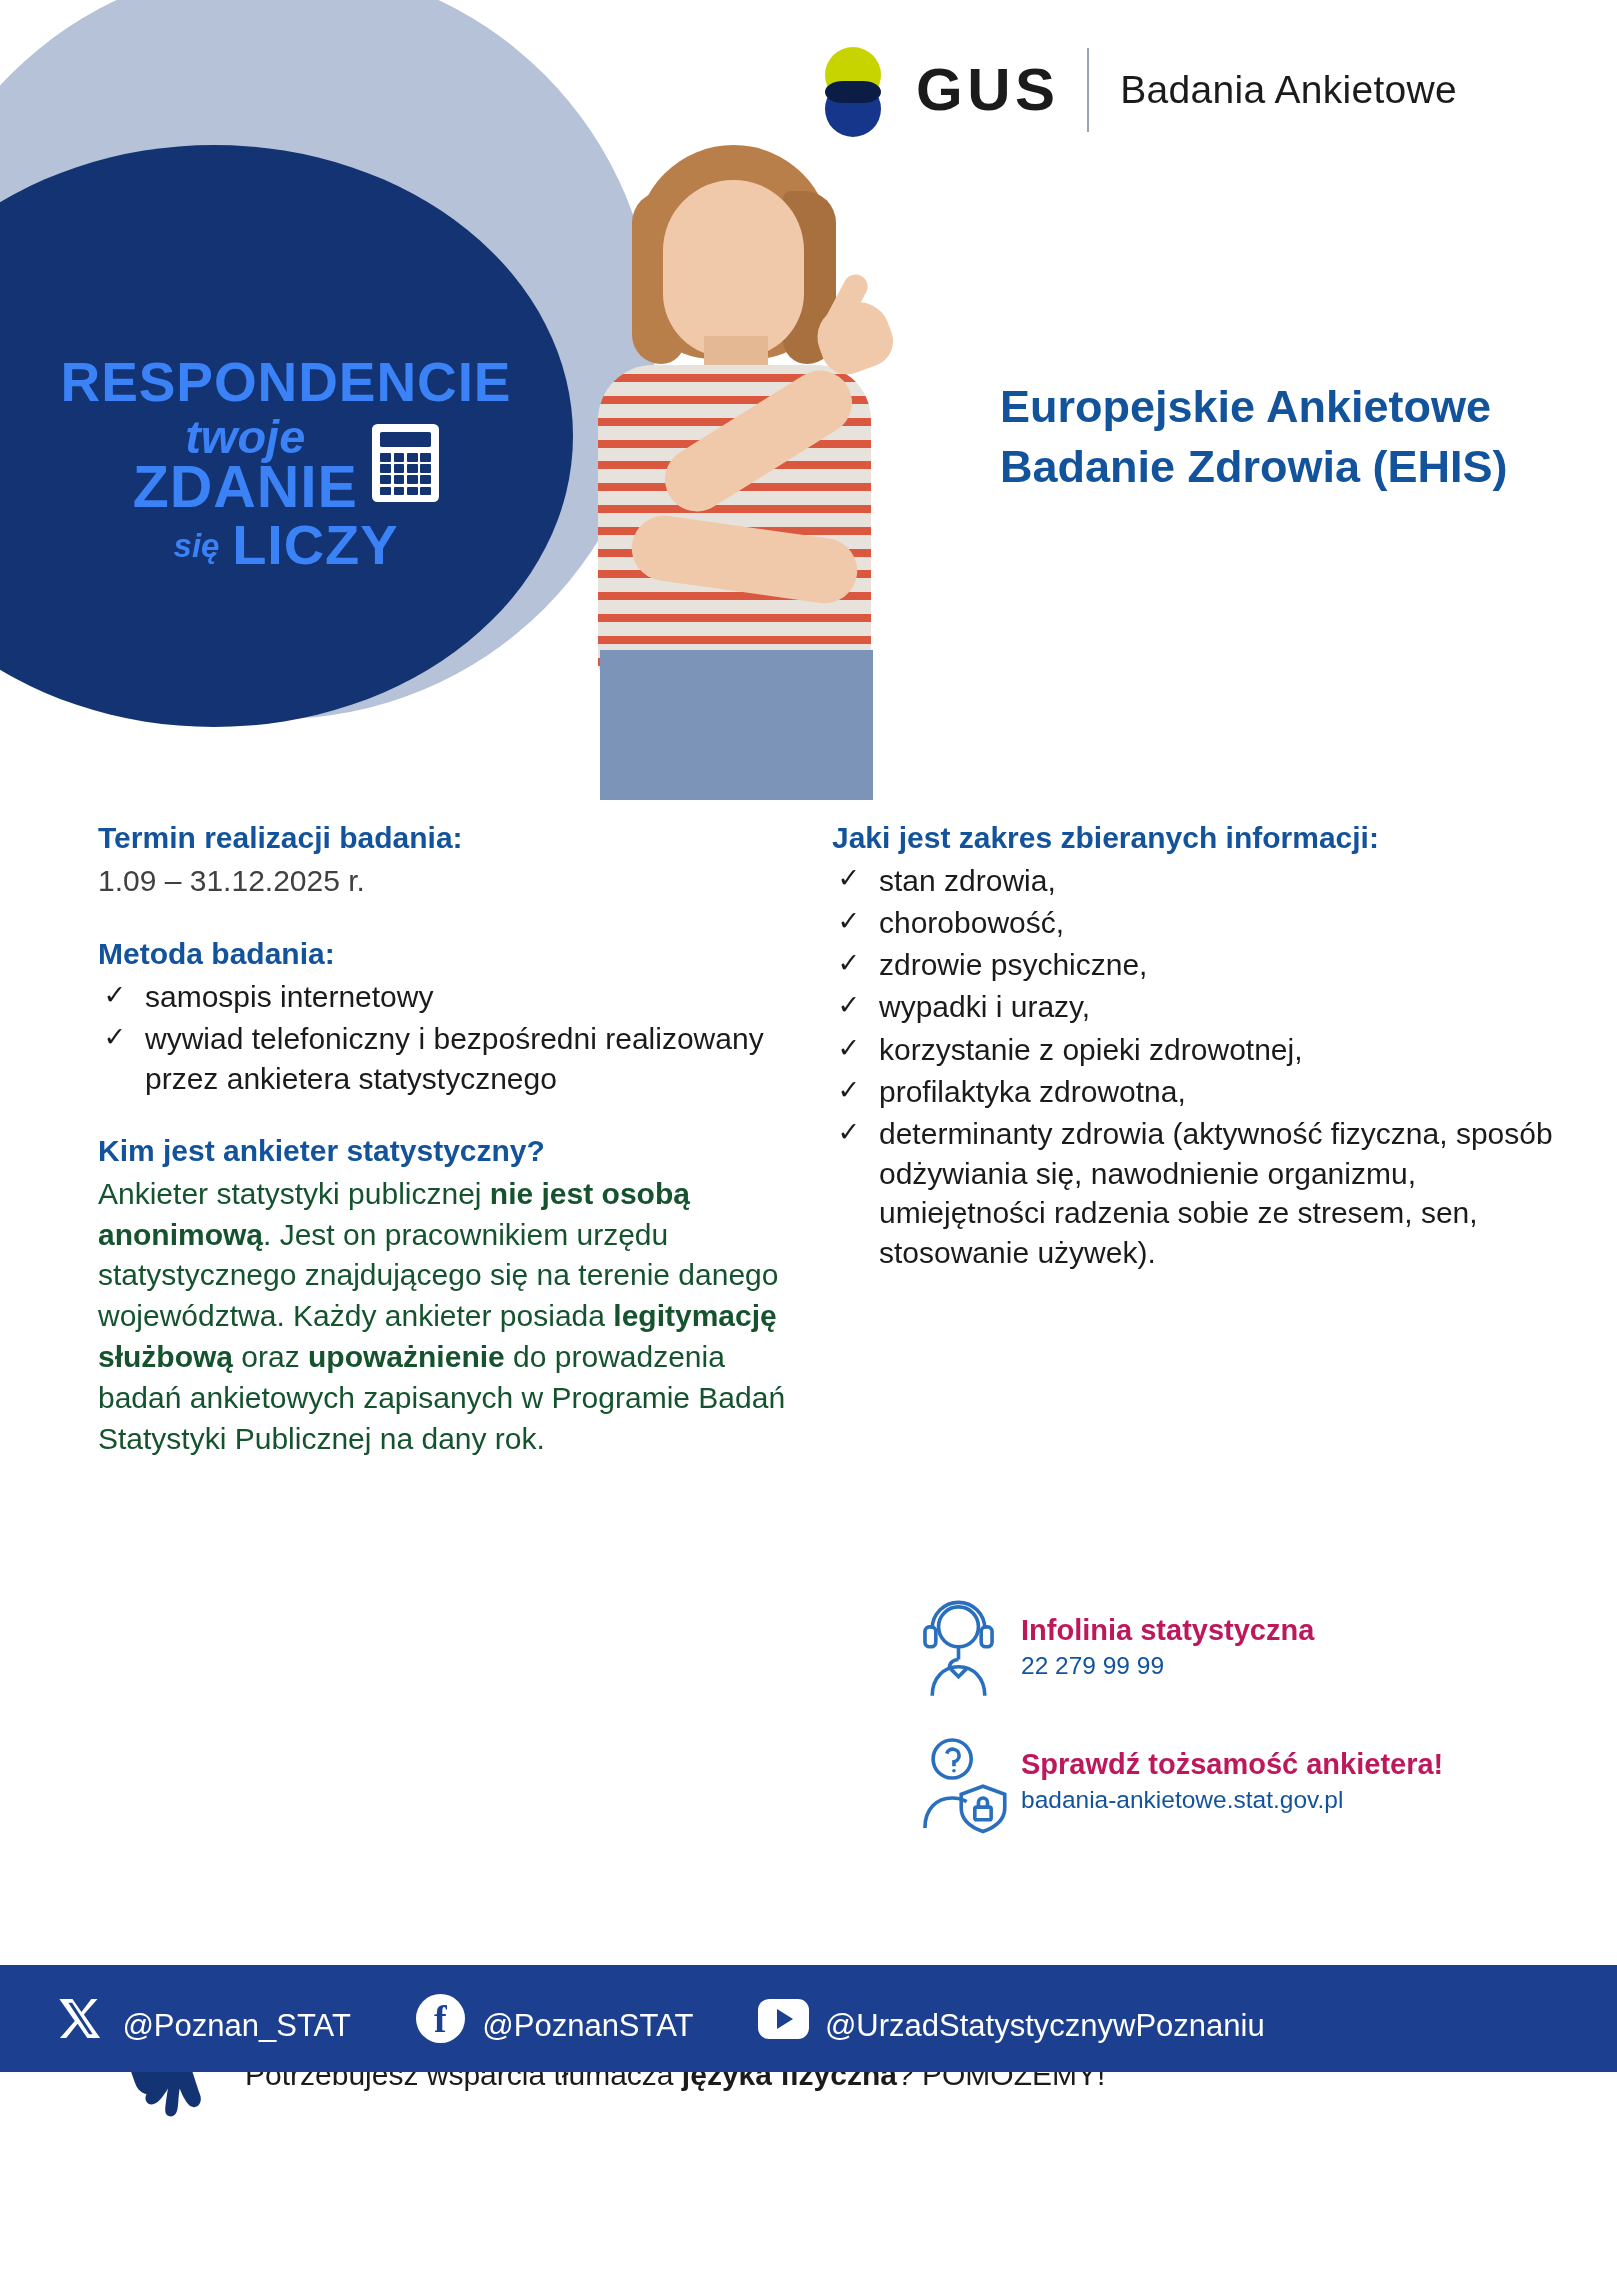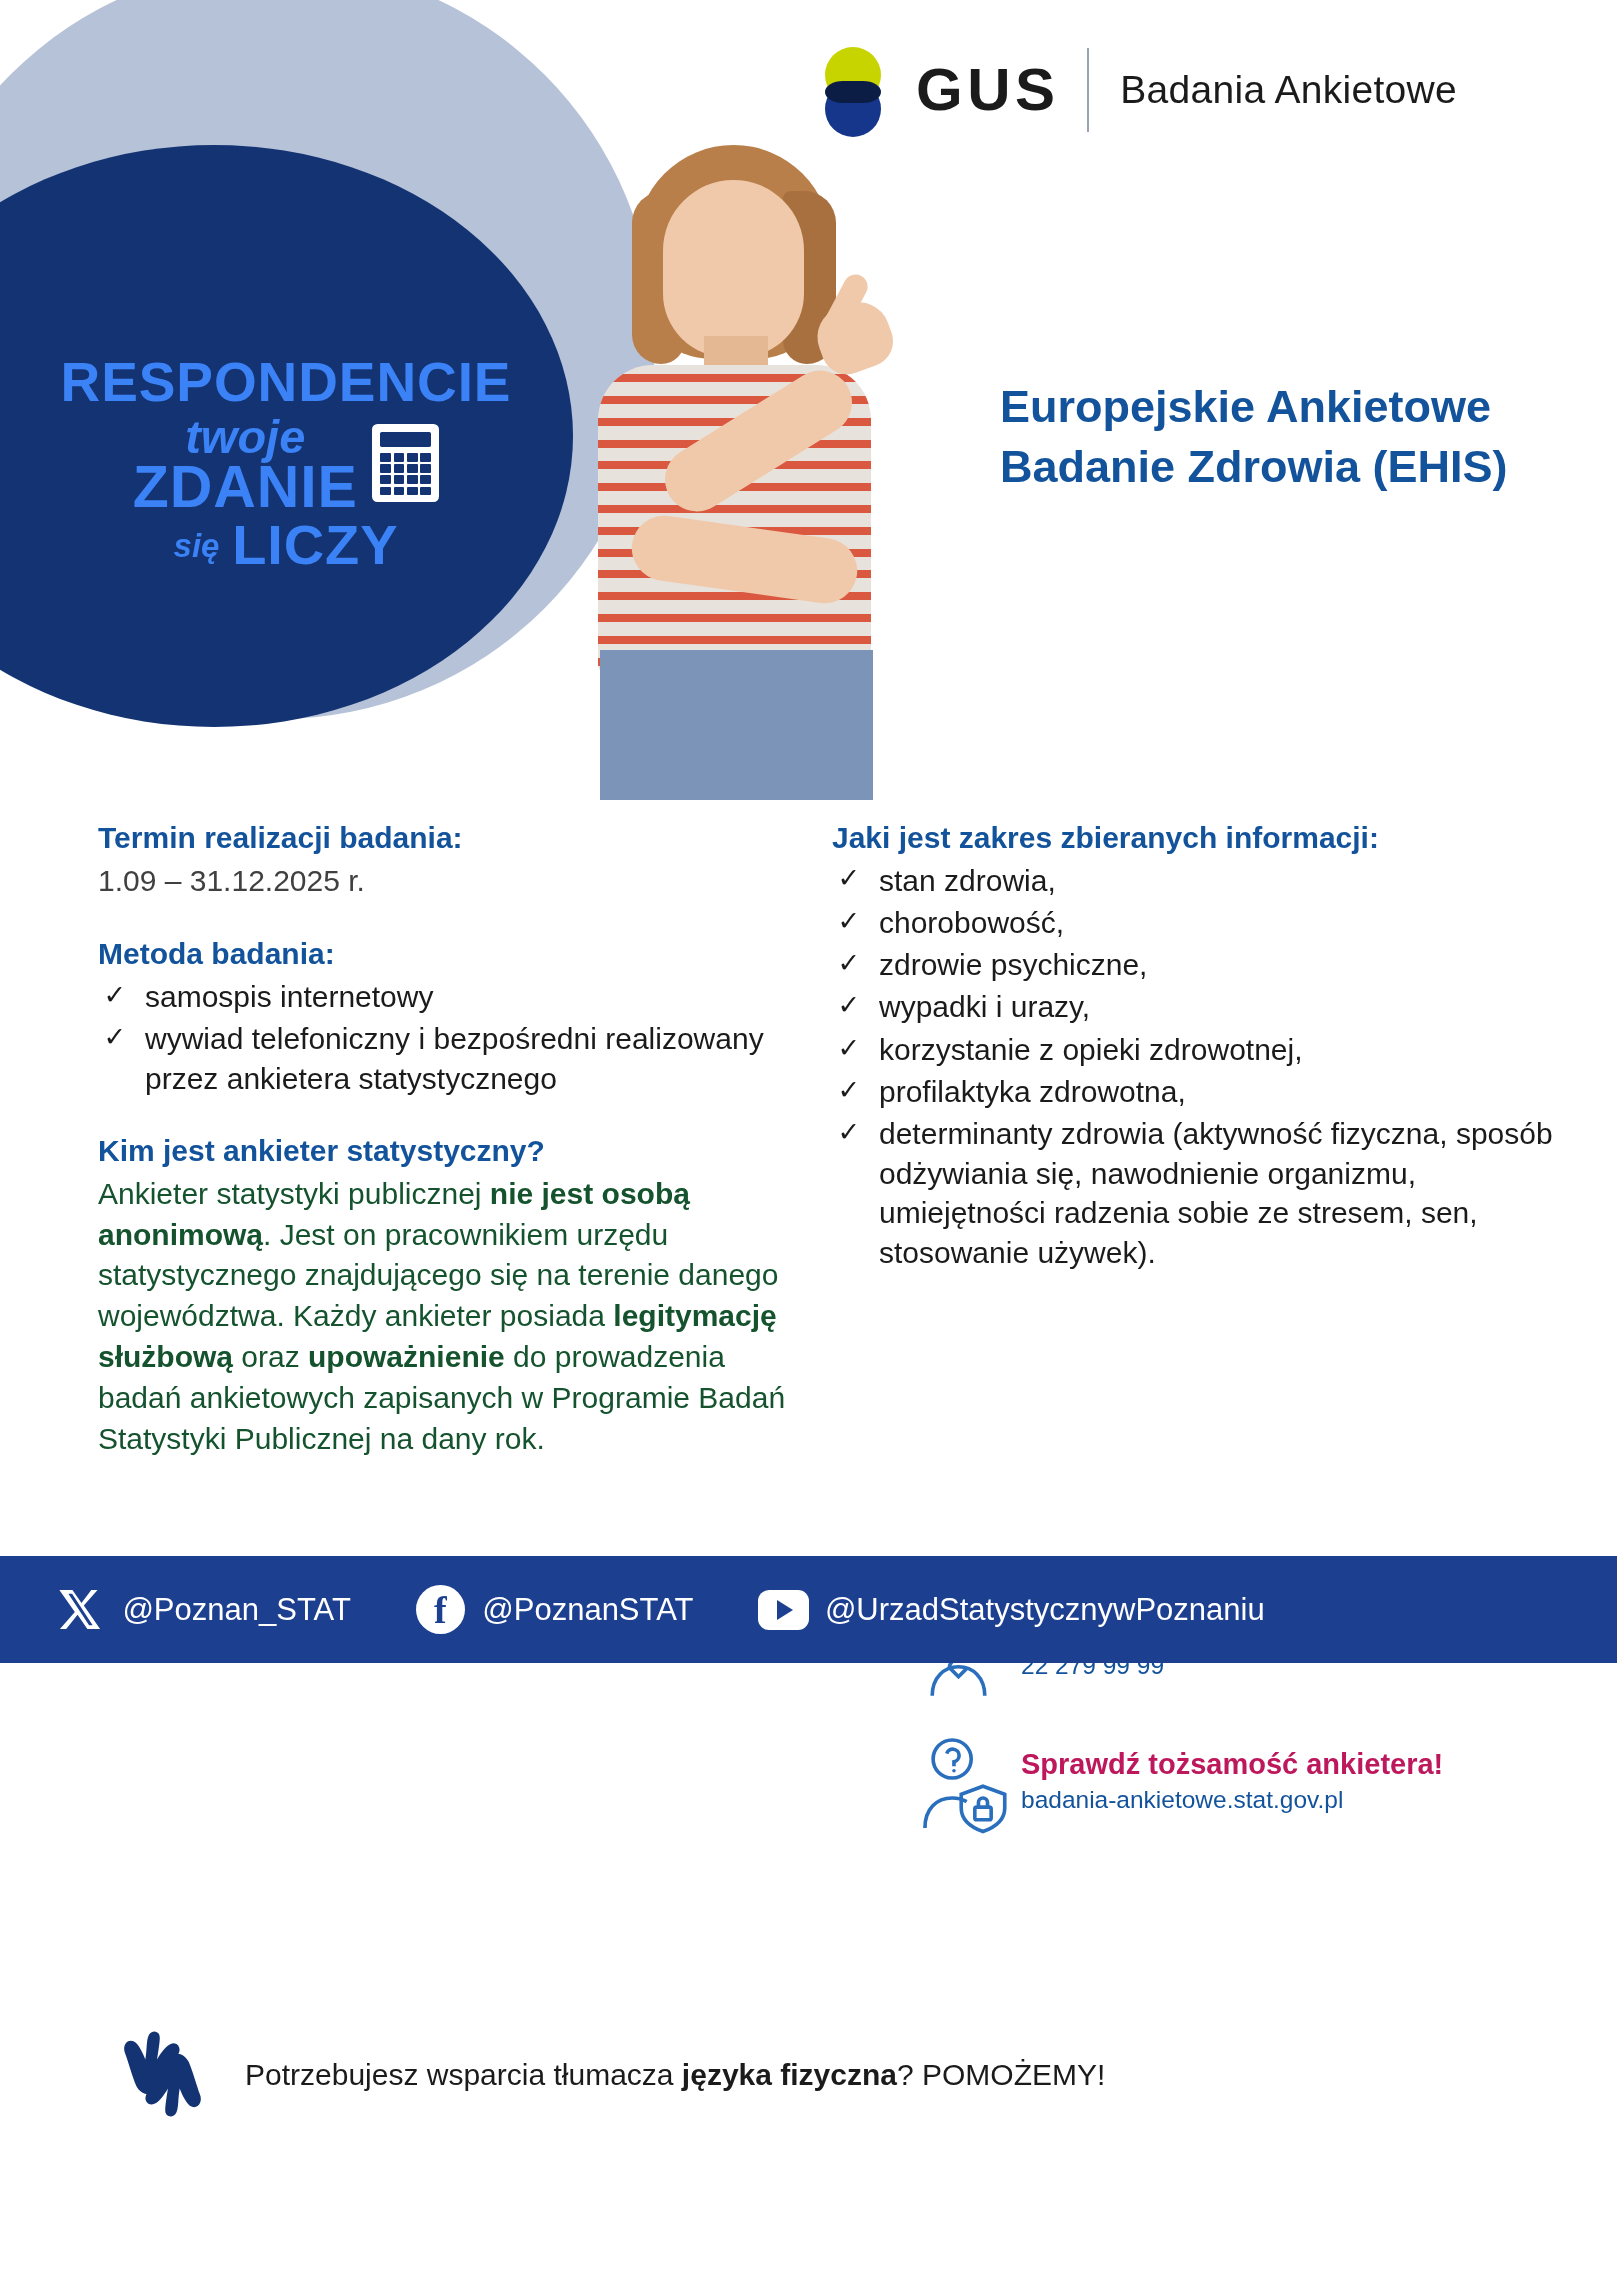--- a/index.html
+++ b/index.html
@@ -11,21 +11,21 @@
     height: 2273px;
     background: #ffffff;
     font-family: "Liberation Sans", sans-serif;
     color: #1b1b1b;
     position: relative;
     overflow: hidden;
   }
   .poster {
     position: relative;
     width: 1617px;
-    height: 1663px;
+    height: 2072px;
     background: #ffffff;
   }
 
   
   .header {
     position: absolute;
     top: 31px;
     left: 818px;
     width: 755px;
     height: 118px;
@@ -443,21 +443,21 @@
     width: 1617px;
     height: 107px;
     background: #1c3f8f;
     display: flex;
     align-items: center;
     padding-left: 55px;
     box-sizing: border-box;
   }
   .social {
     display: flex;
-    align-items: center;
+    align-items: flex-end;
     margin-right: 64px;
   }
   .social .glyph {
     width: 51px;
     height: 51px;
     flex: none;
     display: flex;
     align-items: center;
     justify-content: center;
     margin-right: 16.4px;

